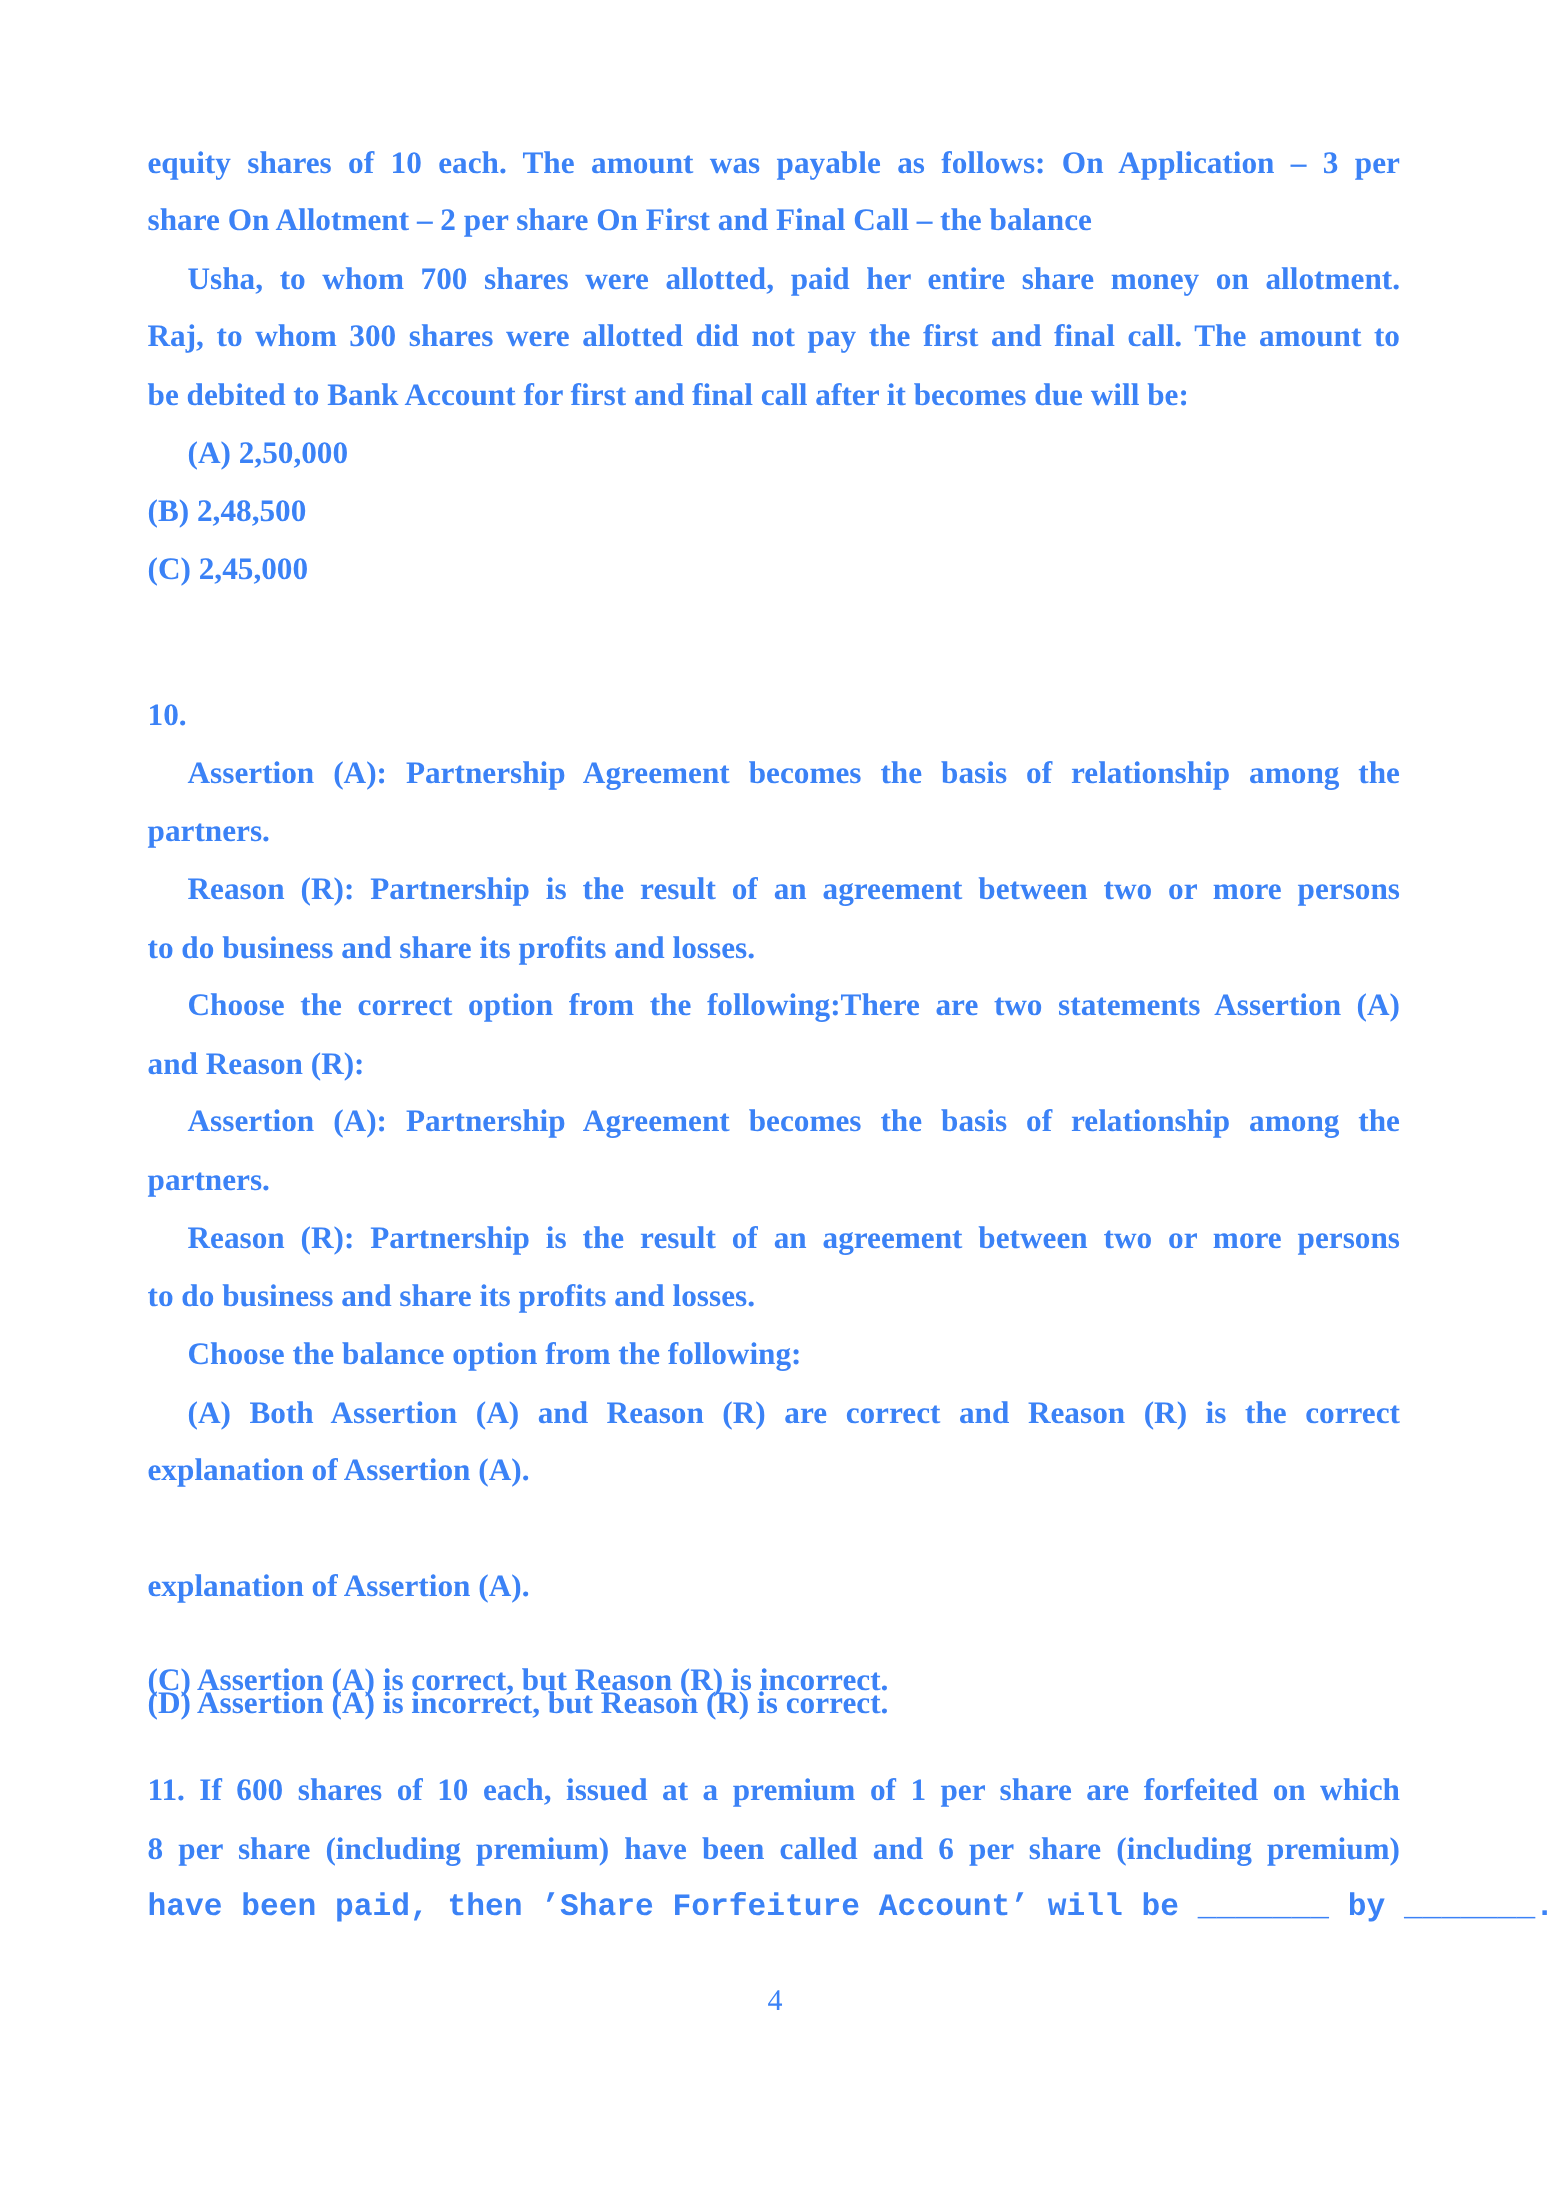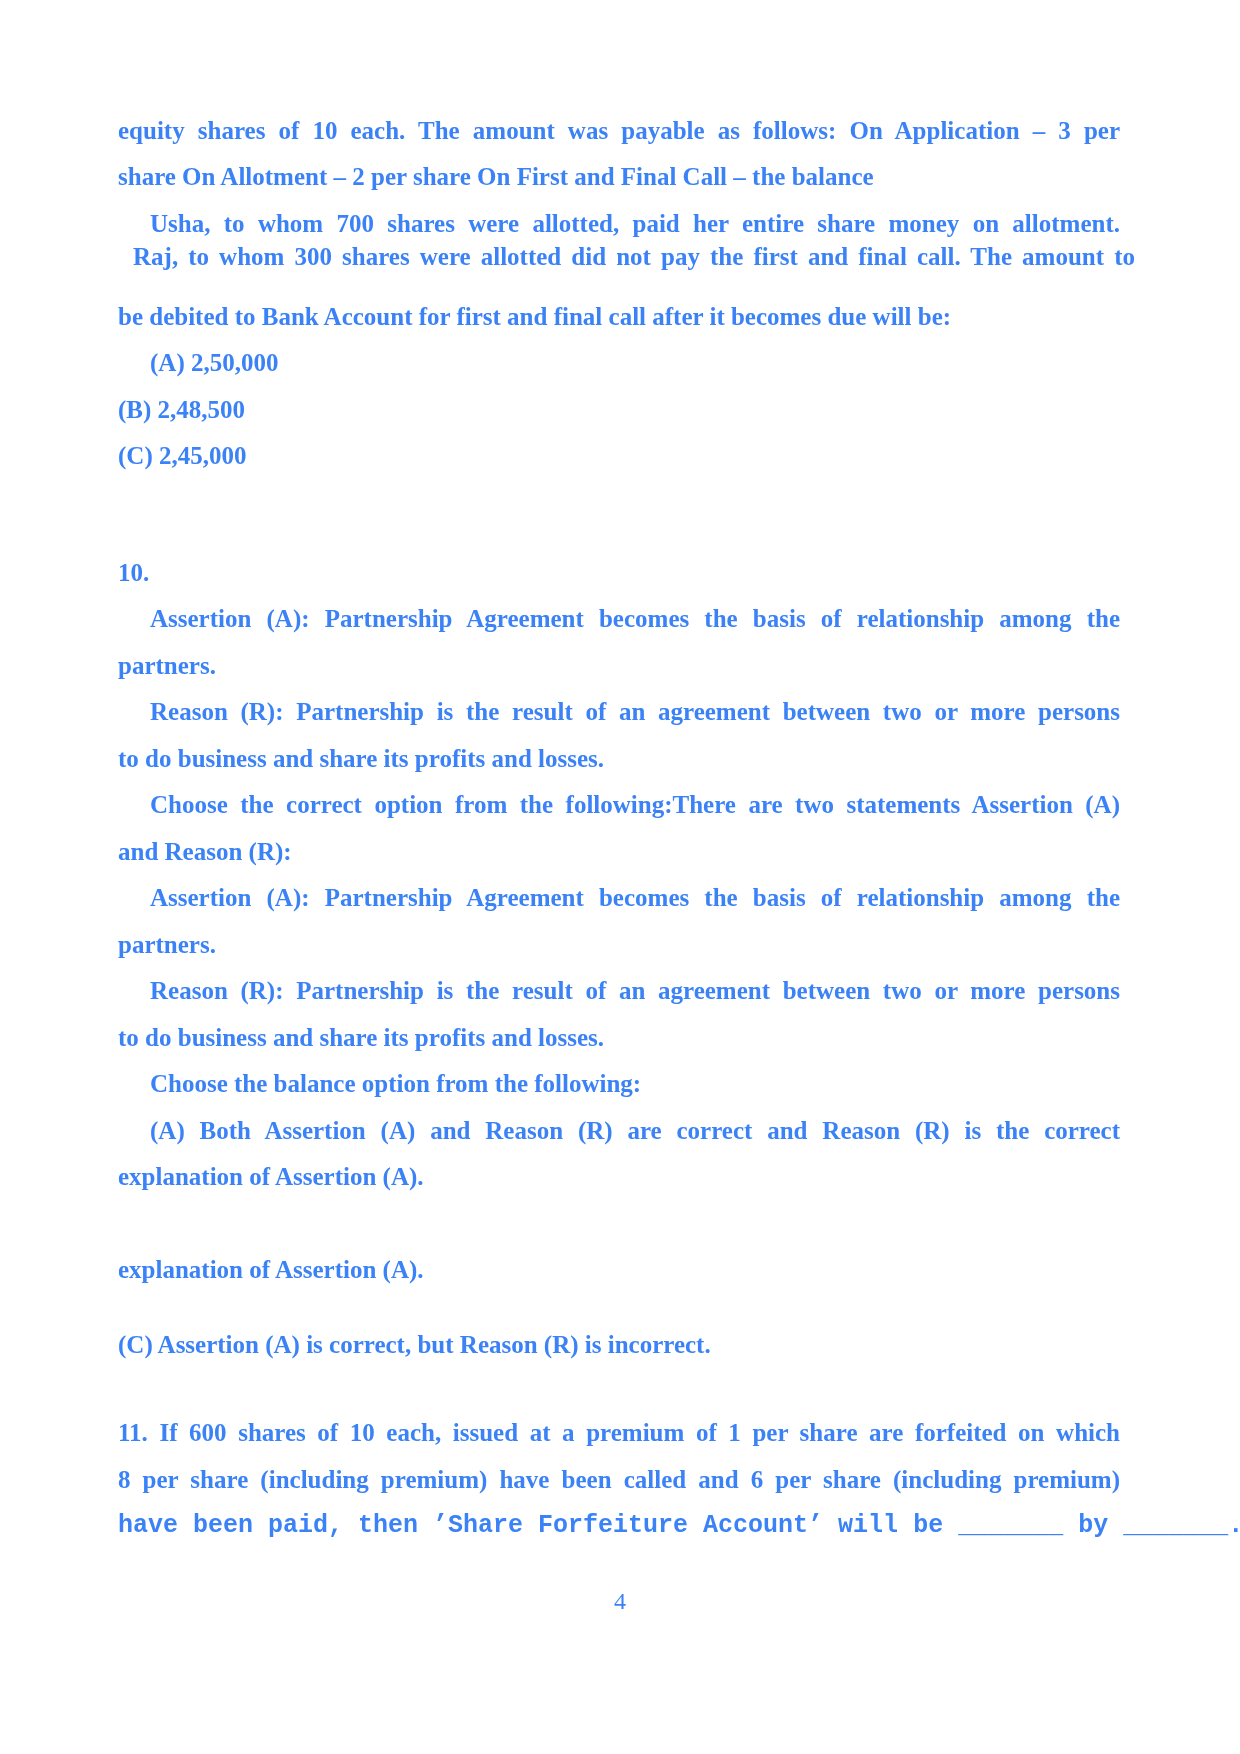--- a/index.html
+++ b/index.html
@@ -15,21 +15,21 @@
   .pagenum { position: absolute; top: 1588px; left: 0; width: 1240px; text-align: center; font-weight: normal; font-size: 24px; }
 </style>
 </head>
 <body>
 
 <div class="page">
 
   <div class="line justify" style="top:116px;">equity shares of  10 each. The amount was payable as follows: On Application –  3 per</div>
   <div class="line" style="top:162px;">share On Allotment –  2 per share On First and Final Call – the balance</div>
   <div class="line justify indent" style="top:209px;">Usha, to whom 700 shares were allotted, paid her entire share money on allotment.</div>
-  <div class="line justify" style="top:242px;margin-left:15px;">Raj, to whom 300 shares were allotted did not pay the first and final call. The amount to</div>
+  <div class="line justify" style="top:255px;">Raj, to whom 300 shares were allotted did not pay the first and final call. The amount to</div>
   <div class="line" style="top:302px;">be debited to Bank Account for first and final call after it becomes due will be:</div>
   <div class="line indent" style="top:348px;">(A)  2,50,000</div>
   <div class="line" style="top:395px;">(B)  2,48,500</div>
   <div class="line" style="top:441px;">(C)  2,45,000</div>
 
   <div class="line" style="top:558px;">10.</div>
   <div class="line justify indent" style="top:604px;">Assertion (A): Partnership Agreement becomes the basis of relationship among the</div>
   <div class="line" style="top:651px;">partners.</div>
   <div class="line justify indent" style="top:697px;">Reason (R): Partnership is the result of an agreement between two or more persons</div>
   <div class="line" style="top:744px;">to do business and share its profits and losses.</div>
@@ -37,19 +37,20 @@
   <div class="line justify indent" style="top:790px;">Choose the correct option from the following:There are two statements Assertion (A)</div>
   <div class="line justify indent" style="top:883px;">Assertion (A): Partnership Agreement becomes the basis of relationship among the</div>
   <div class="line" style="top:930px;">partners.</div>
   <div class="line justify indent" style="top:976px;">Reason (R): Partnership is the result of an agreement between two or more persons</div>
   <div class="line" style="top:1023px;">to do business and share its profits and losses.</div>
   <div class="line indent" style="top:1069px;">Choose the balance option from the following:</div>
   <div class="line justify indent" style="top:1116px;">(A) Both Assertion (A) and Reason (R) are correct and Reason (R) is the correct</div>
   <div class="line" style="top:1162px;">explanation of Assertion (A).</div>
   <div class="line" style="top:1255px;">explanation of Assertion (A).</div>
   <div class="line" style="top:1330px;">(C) Assertion (A) is correct, but Reason (R) is incorrect.</div>
+  <div class="line" style="top:1348px;">(D) Assertion (A) is incorrect, but Reason (R) is correct.</div>
 
   <div class="line justify" style="top:1418px;">11. If 600 shares of  10 each, issued at a premium of  1 per share are forfeited on which</div>
   <div class="line justify" style="top:1465px;">8 per share (including premium) have been called and  6 per share (including premium)</div>
   <div class="line" style="top:1511px;font-family:Liberation Mono, monospace;">have been paid, then ’Share Forfeiture Account’ will be _______ by _______.</div>
 
   <div class="pagenum">4</div>
 </div>
 
 </body></html>

